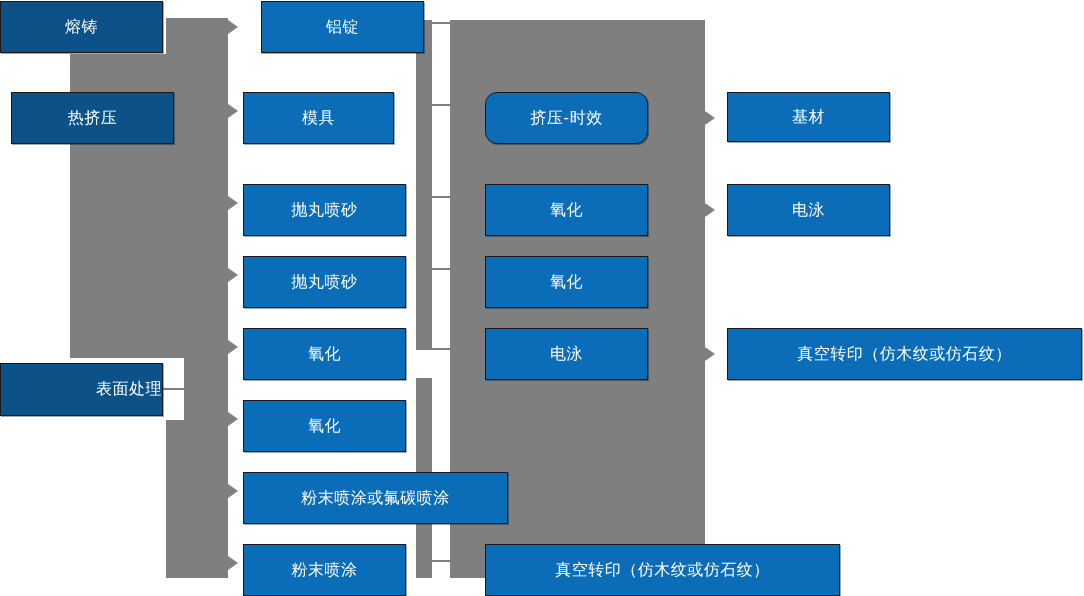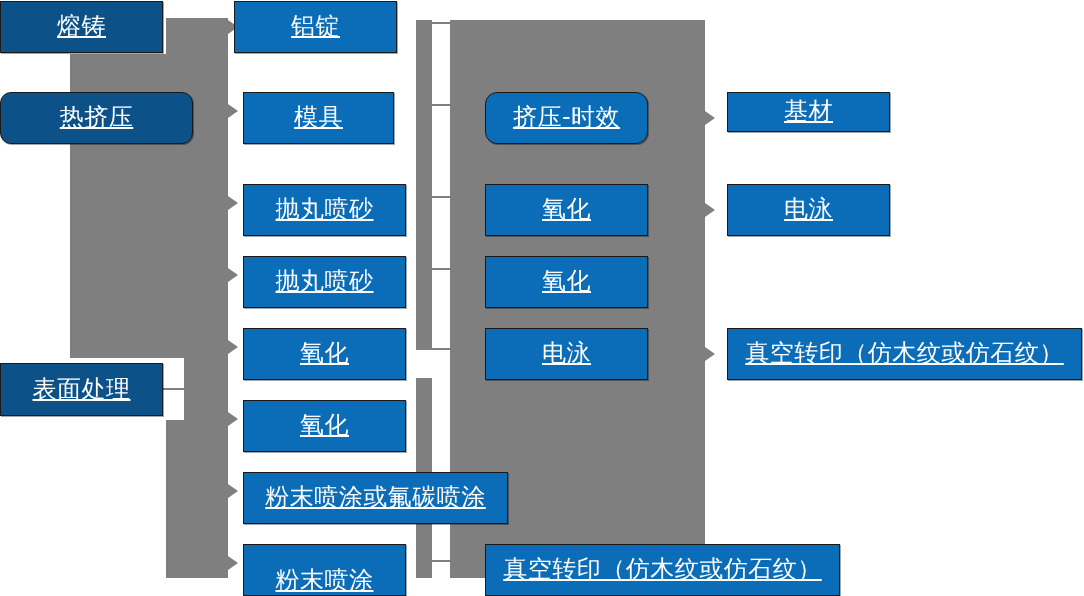--- a/index.html
+++ b/index.html
@@ -21,28 +21,27 @@
          border-left:7px solid transparent;
          border-right:7px solid transparent;
          border-top:10px solid #7f7f7f;}
   .thinline{position:absolute;background:#7f7f7f;}
 
   
   .node{
     position:absolute;
     box-sizing:border-box;
     color:#ffffff;
-    font-size:24px;
+    font-size:16px;
     line-height:1.15;
     display:flex;align-items:center;justify-content:center;
     border:1px solid #1a1a1a;
     box-shadow:1px 1px 0 rgba(0,0,0,0.35);
     white-space:nowrap;
     letter-spacing:0.5px;
-    text-decoration:underline;
   }
   .node.dark{background:#0c5289;}
   .node.light{background:#0b6cb8;}
   .node .label{pointer-events:none;}
 </style>
 </head>
 <body>
 
 <div id="stage">
 
@@ -82,29 +81,29 @@
   <div class="gray" style="left:450px;top:20px;width:255px;height:558px;"></div>
 
   <div class="arrow" style="left:705px;top:111px;"></div>
   <div class="arrow" style="left:705px;top:203px;"></div>
   <div class="arrow" style="left:705px;top:347px;"></div>
 
   <div class="node dark" style="left:0px;top:1px;width:163px;height:52px;">
     <span class="label">熔铸</span>
   </div>
 
-  <div class="node dark" style="left:0px;top:92px;width:193px;height:52px;border-radius:11px;">
+  <div class="node dark" style="left:11px;top:92px;width:163px;height:52px;">
     <span class="label">热挤压</span>
   </div>
 
-  <div class="node dark" style="left:0px;top:363px;width:163px;height:53px;">
+  <div class="node dark" style="left:0px;top:363px;width:163px;height:53px;justify-content:flex-end;">
     <span class="label">表面处理</span>
   </div>
 
-  <div class="node light" style="left:234px;top:1px;width:163px;height:52px;">
+  <div class="node light" style="left:261px;top:1px;width:163px;height:52px;">
     <span class="label">铝锭</span>
   </div>
 
   <div class="node light" style="left:243px;top:92px;width:151px;height:52px;">
     <span class="label">模具</span>
   </div>
 
   <div class="node light" style="left:243px;top:184px;width:163px;height:52px;">
     <span class="label">抛丸喷砂</span>
   </div>
@@ -118,21 +117,21 @@
   </div>
 
   <div class="node light" style="left:243px;top:400px;width:163px;height:52px;">
     <span class="label">氧化</span>
   </div>
 
   <div class="node light" style="left:243px;top:472px;width:265px;height:52px;">
     <span class="label">粉末喷涂或氟碳喷涂</span>
   </div>
 
-  <div class="node light" style="left:243px;top:544px;width:163px;height:52px;align-items:flex-end;">
+  <div class="node light" style="left:243px;top:544px;width:163px;height:52px;">
     <span class="label">粉末喷涂</span>
   </div>
 
 
   <div class="node light" style="left:485px;top:92px;width:163px;height:52px;border-radius:12px;">
     <span class="label">挤压-时效</span>
   </div>
 
   <div class="node light" style="left:485px;top:184px;width:163px;height:52px;">
     <span class="label">氧化</span>
@@ -143,21 +142,21 @@
   </div>
 
   <div class="node light" style="left:485px;top:328px;width:163px;height:52px;">
     <span class="label">电泳</span>
   </div>
 
   <div class="node light" style="left:485px;top:544px;width:355px;height:52px;">
     <span class="label">真空转印（仿木纹或仿石纹）</span>
   </div>
 
-  <div class="node light" style="left:727px;top:92px;width:163px;height:40px;">
+  <div class="node light" style="left:727px;top:92px;width:163px;height:50px;">
     <span class="label">基材</span>
   </div>
 
   <div class="node light" style="left:727px;top:184px;width:163px;height:52px;">
     <span class="label">电泳</span>
   </div>
 
   <div class="node light" style="left:727px;top:328px;width:355px;height:52px;">
     <span class="label">真空转印（仿木纹或仿石纹）</span>
   </div>

